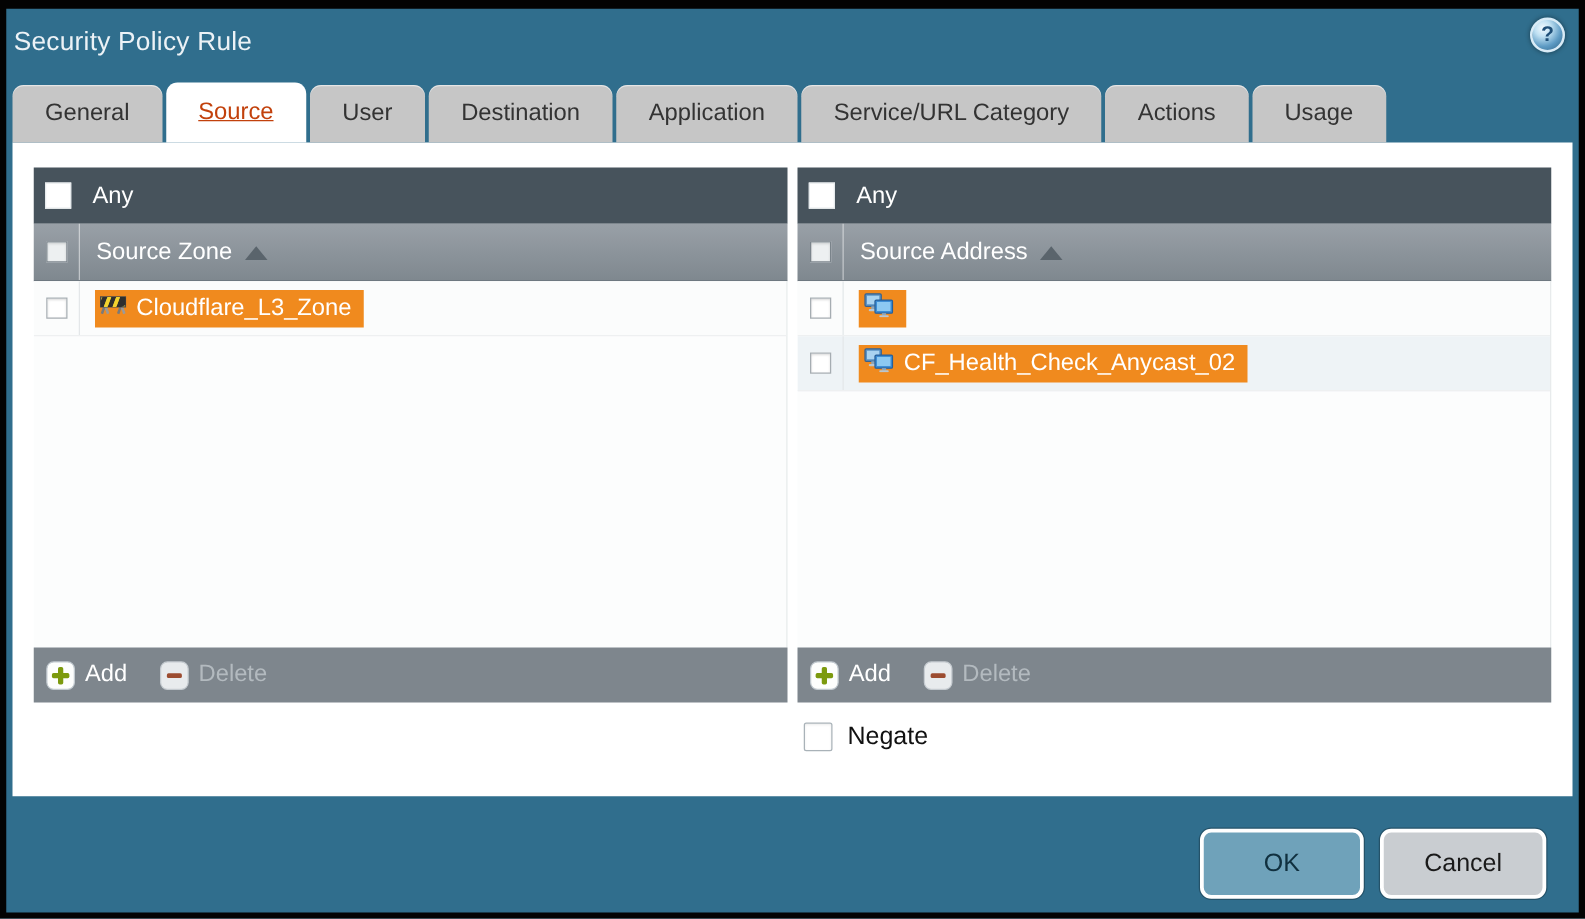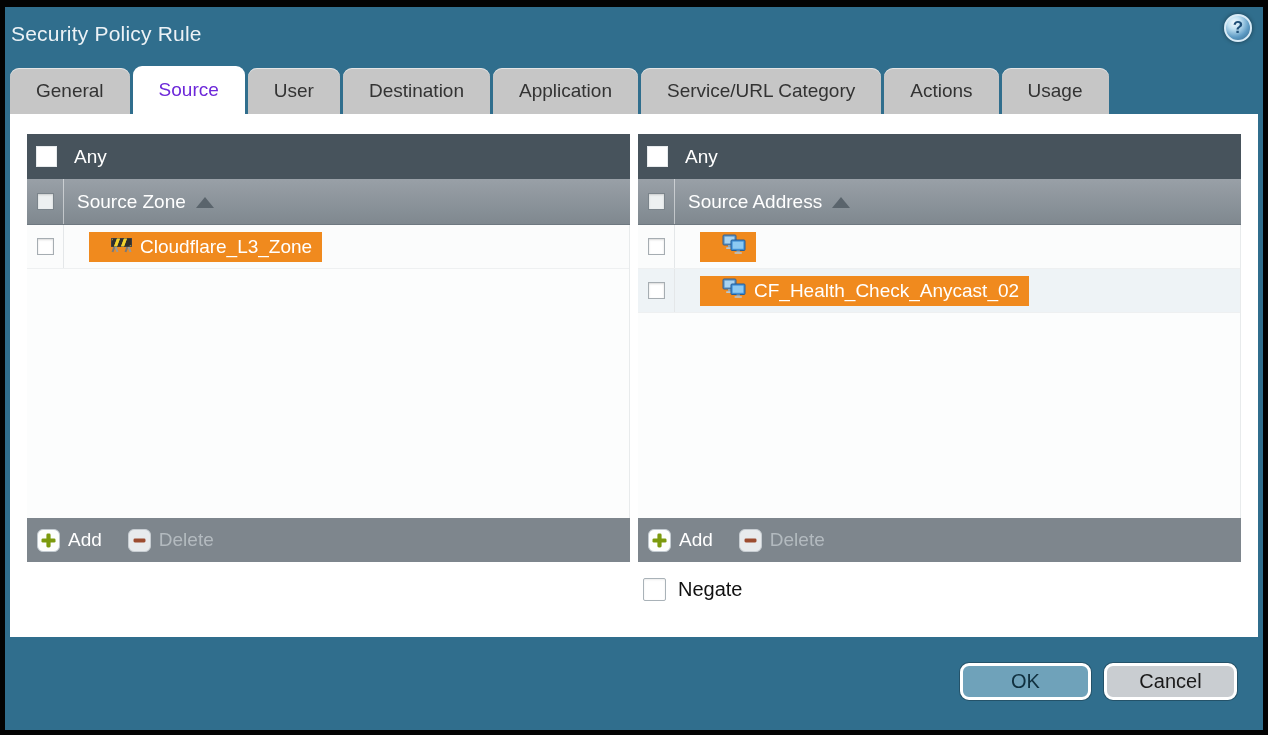--- a/index.html
+++ b/index.html
@@ -27,21 +27,21 @@
   
   .tabs { display:flex; align-items:flex-end; gap:3px; height:48px; padding-left:5px; }
   .tab {
     background:#C6C6C6; color:#333;
     height:46px; display:flex; align-items:center;
     padding:0 26px; font-size:19px;
     border-radius:9px 9px 0 0;
     box-shadow:inset 0 1px 0 rgba(255,255,255,.55);
     cursor:pointer; white-space:nowrap;
   }
-  .tab.active { background:#FFFFFF; color:#6d28d9; height:48px; box-shadow:none; }
+  .tab.active { background:#FFFFFF; color:#c2410c; height:48px; box-shadow:none;text-decoration:underline; }
   
   .content {
     margin:0 5px; background:#FFFFFF; height:523px;
     padding:20px 17px 0;
   }
   .panels { display:flex; gap:8px; }
   .panel { flex:1; display:flex; flex-direction:column; height:428px; }
   .any-bar { height:45px; background:#47535C; display:flex; align-items:center; padding-left:9px; flex:none; }
   .cb {
     background:#FFFFFF; border:1px solid #A6ADB2;
@@ -67,43 +67,43 @@
     width:0; height:0; margin-left:10px; margin-top:2px;
     border-left:9px solid transparent; border-right:9px solid transparent;
     border-bottom:11px solid #5A646C;
   }
   .rows { flex:1; background:#FCFDFD; overflow:hidden; border-right:1px solid #E8EBEC; }
   .row { height:44px; display:flex; align-items:center; border-bottom:1px solid #EEF0F1; background:#FBFCFC; }
   .row.alt { background:#EEF3F6; }
   .row .cb-col { height:100%; border-right:1px solid #E4E7E9; }
   .row-cb { width:17px; height:17px; }
   .chip {
-    margin-left:25px; height:30px;
+    margin-left:12px; height:30px;
     background:#F08A1E; color:#FFFFFF; font-size:19px;
     display:inline-flex; align-items:center; gap:8px;
-    padding:0 10px 0 22px; cursor:pointer; white-space:nowrap;
+    padding:0 10px 0 4px; cursor:pointer; white-space:nowrap;
   }
   .panel-footer {
     height:44px; flex:none; background:#7E868D;
     display:flex; align-items:center; padding-left:10px; gap:26px;
   }
   .tool { display:flex; align-items:center; gap:8px; font-size:19px; color:#FFFFFF; cursor:pointer; }
   .tool.disabled { color:#B3BABF; cursor:default; }
   .icon-badge {
     width:23px; height:23px; border-radius:6px; flex:none;
     display:flex; align-items:center; justify-content:center;
   }
   .add-badge { background:#FDFEFD; border:1px solid #C2CAD0; }
   .del-badge { background:#E8EBED; border:1px solid #C6CCD1; }
   .negate-row { display:flex; align-items:center; gap:12px; margin:16px 0 0 616px; font-size:20px; color:#111; }
   .negate-cb { width:23px; height:23px; border:1px solid #A9B2B8; border-radius:2px; box-shadow:inset 0 1px 2px rgba(0,0,0,.08); }
   
   .footer { height:98px; display:flex; justify-content:flex-end; align-items:flex-start; padding:26px 26px 0 0; gap:13px; }
   .btn {
-    height:37px; border-radius:9px; border:3px solid #FFFFFF;
+    height:56px; border-radius:9px; border:3px solid #FFFFFF;
     font-family:"Liberation Sans", sans-serif; font-size:20px;
     cursor:pointer; box-shadow:0 0 0 1px rgba(0,0,0,.25);
   }
   .btn-ok { width:131px; background:#6FA2BA; color:#10303F; }
   .btn-cancel { width:133px; background:#C9CDD1; color:#1A1A1A; }
 </style>
 </head>
 <body>
 
 <div class="dialog">

